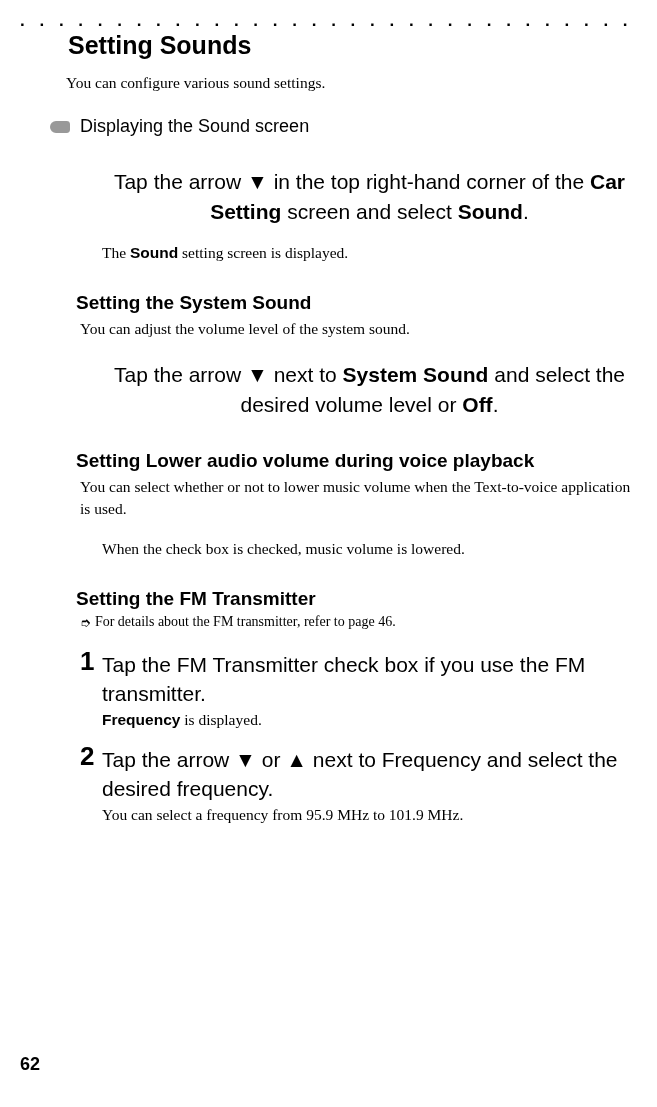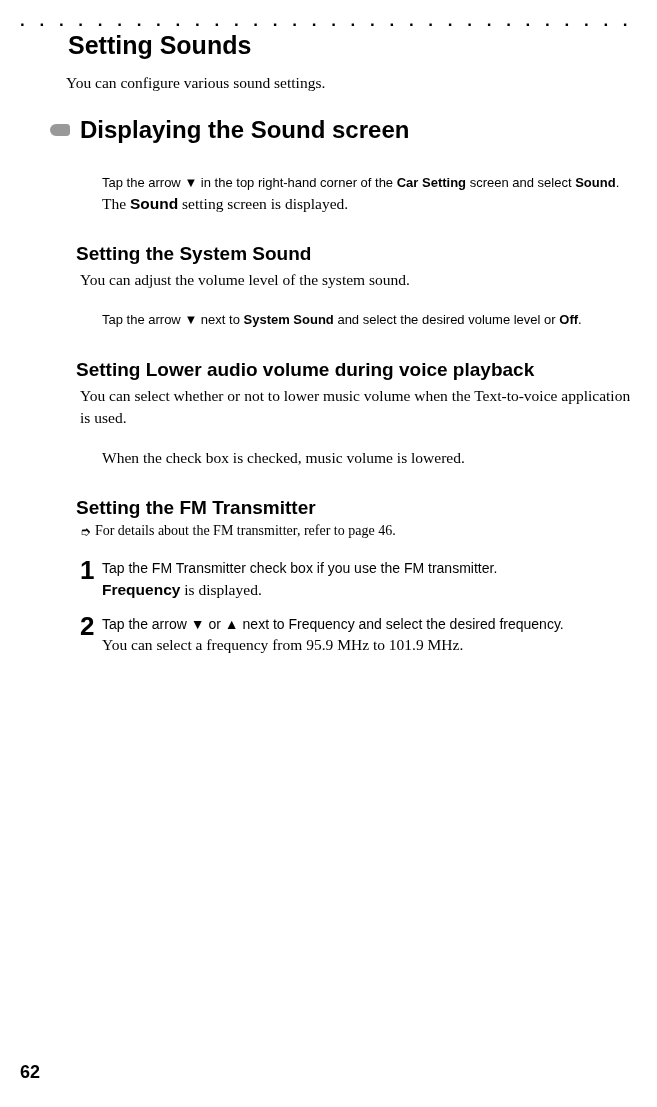--- a/index.html
+++ b/index.html
@@ -49,38 +49,39 @@
     }
     .bullet-shape {
       width: 20px;
       height: 12px;
       background: #999;
       border-radius: 7px 4px 4px 7px;
       margin-right: 10px;
       flex-shrink: 0;
     }
     .sub-heading {
-      font-size: 24px;
-      font-weight: bold;
+      font-size: 18px;
+      font-weight: normal;
     }
     .body-block {
       margin-left: 82px;
       margin-bottom: 30px;
     }
     .instr {
-      font-size: 13px;
+      font-size: 21px;
       line-height: 1.45;
       margin-bottom: 2px;
+      text-align: center;
     }
     .instr .bold {
       font-weight: bold;
     }
     .result-text {
       font-size: 15.5px;
-      margin-top: 2px;
+      margin-top: 16px;
     }
     .section-title {
       margin-left: 56px;
       font-size: 19px;
       font-weight: bold;
       margin-bottom: 4px;
     }
     .section-desc {
       margin-left: 60px;
       font-size: 15.5px;
@@ -110,30 +111,30 @@
       font-weight: bold;
       line-height: 1;
       width: 22px;
       flex-shrink: 0;
       margin-top: -2px;
     }
     .step-content {
       flex: 1;
     }
     .step-instr {
-      font-size: 14px;
+      font-size: 21px;
       line-height: 1.4;
     }
     .step-result {
       font-size: 15.5px;
       margin-top: 2px;
     }
     .page-num {
       position: absolute;
-      bottom: 24px;
+      bottom: 32px;
       left: 20px;
       font-size: 18px;
       font-weight: bold;
     }
     .arrow-down {
       font-family: Arial, sans-serif;
     }
     .arrow-up {
       font-family: Arial, sans-serif;
     }

